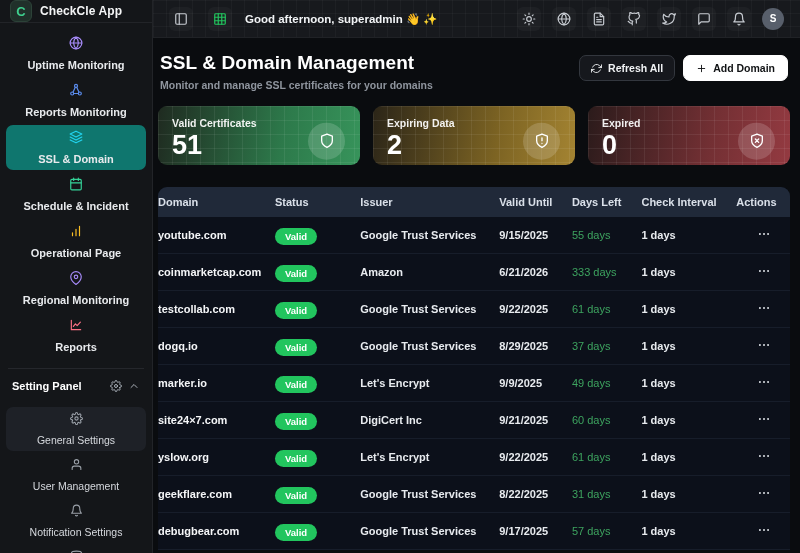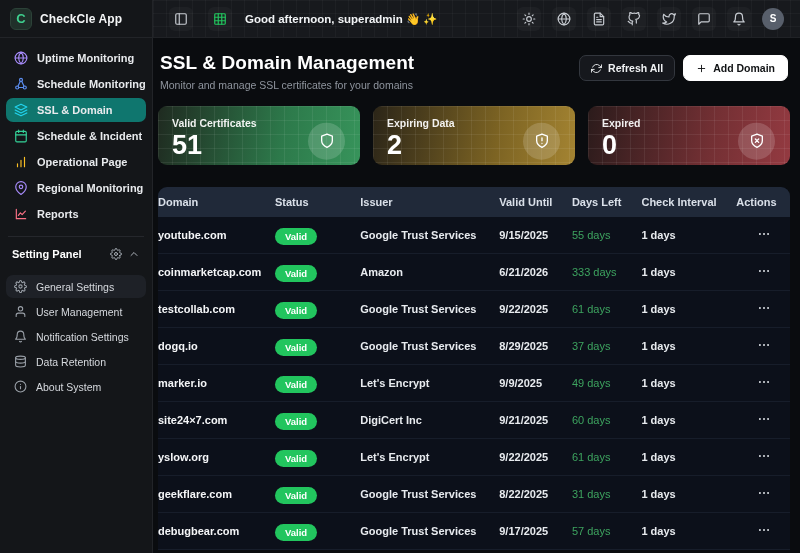--- a/index.html
+++ b/index.html
@@ -29,21 +29,21 @@
     font-size:13px; font-weight:800;
     border:1px solid #2c4238;
   }
   .app-name { color:#f4f5f6; font-size:12px; font-weight:800; letter-spacing:.1px; }
 
   .nav { padding:8px 6px 2px; display:flex; flex-direction:column; gap:2px; }
   .nav-item {
     display:flex; align-items:center; gap:9px;
     padding:5px 8px; border-radius:7px;
     color:#e8eaed; font-size:11px; font-weight:700;
-    cursor:pointer; white-space:nowrap;
+    cursor:pointer; white-space:nowrap;flex-direction:column;
   }
   .nav-item.active { background:#0f766e; }
   .icon { display:inline-flex; align-items:center; justify-content:center; }
   .nav-item .icon svg { width:14px; height:14px; }
 
   .divider { border-top:1px solid #25272c; margin:8px 8px 0; }
 
   .settings-header {
     display:flex; align-items:center; justify-content:space-between;
     padding:11px 12px 7px 12px; cursor:pointer;
@@ -85,21 +85,21 @@
     background:#585f6b; color:#fff;
     display:grid; place-items:center;
     font-size:10px; font-weight:700; cursor:pointer;
   }
 
   .main { flex:1; background:#0a0c0f; padding:12px 10px 0 5px; overflow:hidden; }
 
   
   .page-head { display:flex; align-items:flex-start; justify-content:space-between; padding:2px 2px 0; }
   .page-title { margin:0; color:#ffffff; font-size:19px; font-weight:800; letter-spacing:.1px; }
-  .page-subtitle { margin:5px 0 0; color:#8f959e; font-size:10.5px; }
+  .page-subtitle { margin:5px 0 0; color:#8f959e; font-size:10.5px;font-weight:bold; }
   .head-actions { display:flex; gap:8px; margin-top:3px; }
   .btn { display:inline-flex; align-items:center; gap:6px; border-radius:7px; font-size:10.5px; font-weight:700; cursor:pointer; font-family:inherit; }
   .btn svg { width:11px; height:11px; }
   .btn-refresh { background:#16181d; border:1px solid #33373e; color:#f0f2f4; padding:6px 11px; }
   .btn-add { background:#ffffff; border:1px solid #ffffff; color:#101214; padding:6px 12px; }
 
   
   .stats { display:grid; grid-template-columns:repeat(3,1fr); gap:13px; margin-top:15px; }
   .stat-card {
     position:relative; height:59px; border-radius:9px;
@@ -170,21 +170,21 @@
         </div>
         <div class="nav-item">
           <span class="icon" style="color: rgb(91, 141, 239);">
             <svg viewBox="0 0 24 24" fill="none" stroke="currentColor" stroke-width="2" stroke-linecap="round" stroke-linejoin="round">
               <circle cx="12" cy="5" r="2.6"></circle>
               <circle cx="5.5" cy="18" r="2.6"></circle>
               <circle cx="18.5" cy="18" r="2.6"></circle>
               <path d="M10.8 7.4 7 15.6M13.2 7.4 17 15.6M8.1 18h7.8"></path>
             </svg>
           </span>
-          <span>Schedule Monitoring</span>
+          <span>Reports Monitoring</span>
         </div>
         <div class="nav-item active">
           <span class="icon" style="color: rgb(34, 211, 238);">
             <svg viewBox="0 0 24 24" fill="none" stroke="currentColor" stroke-width="2" stroke-linecap="round" stroke-linejoin="round">
               <path d="M12 2 2 7l10 5 10-5-10-5z"></path>
               <path d="M2 12l10 5 10-5"></path>
               <path d="M2 17l10 5 10-5"></path>
             </svg>
           </span>
           <span>SSL &amp; Domain</span>

